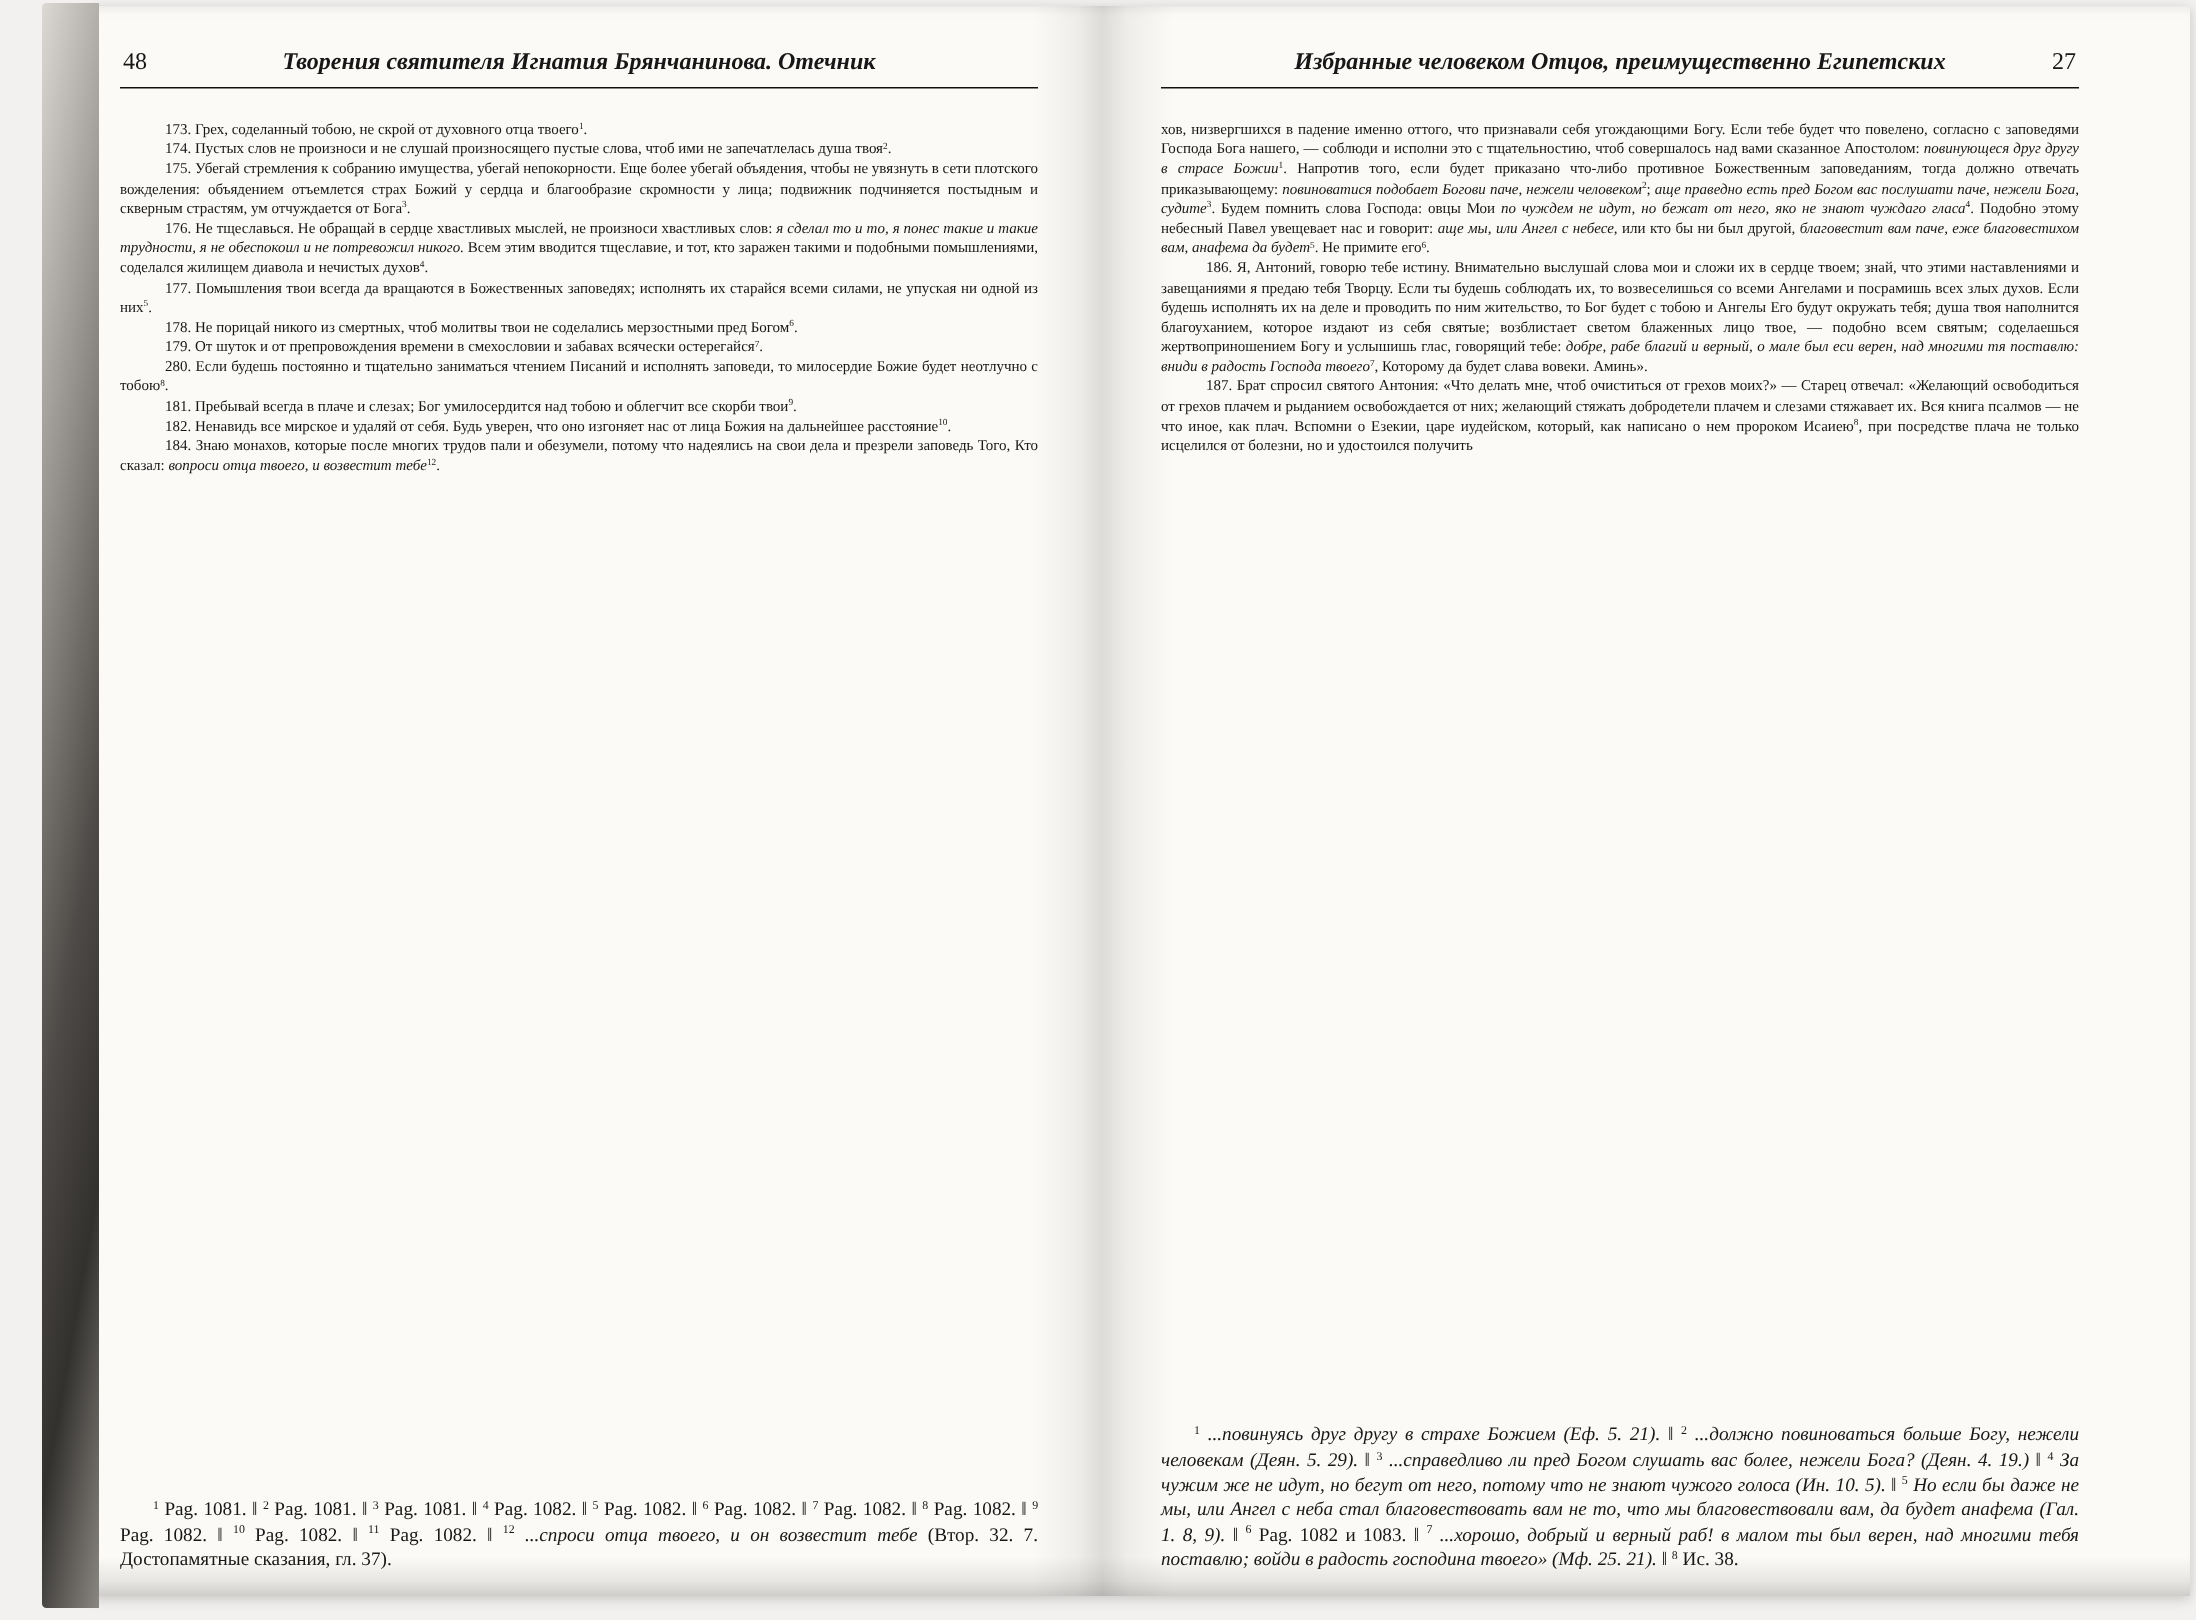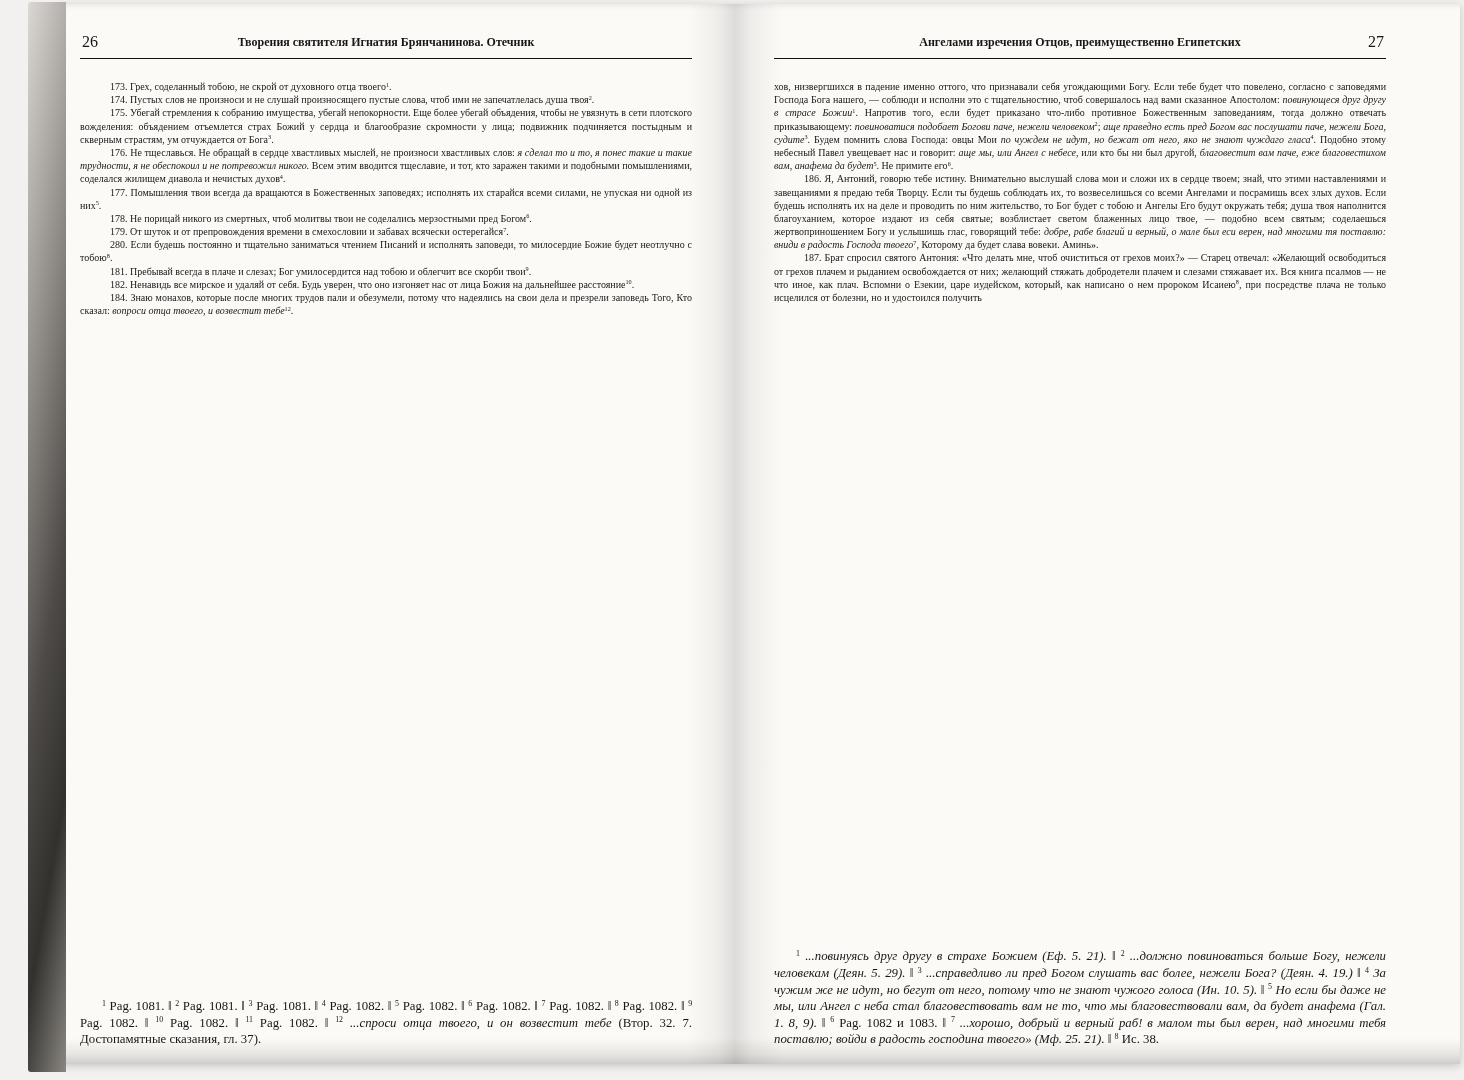--- a/index.html
+++ b/index.html
@@ -41,21 +41,21 @@
   .page-l{ left:80px; }
   .page-r{ left:774px; }
   .header{
     position:relative;
     border-bottom:1.6px solid #111;
     padding-bottom:6px;
     min-height:22px;
   }
   .header .title{
     display:block; text-align:center;
-    font-weight:bold; font-size:12px; line-height:20px;
+    font-style:italic; font-weight:bold; font-size:16px; line-height:20px;
     padding:0 30px;
   }
   .header .pgnum{
     position:absolute; top:0;
     font-style:normal; font-weight:normal; font-size:16px; line-height:20px;
   }
   .page-l .pgnum{ left:2px; }
   .page-r .pgnum{ right:2px; }
   .body{
     flex:1 1 auto; min-height:0; overflow:hidden;
@@ -81,42 +81,42 @@
 <body style="--paper: #fbfaf7; --ink: #171717;">
 
 <div class="cover-edge"></div>
 
 <div class="photo"></div>
 
 <div class="spine"></div>
 
 <section class="page page-l">
   <header class="header">
-    <span class="pgnum">26</span>
+    <span class="pgnum">48</span>
     <span class="title">Творения святителя Игнатия Брянчанинова. Отечник</span>
   </header>
   <div class="body">
       <div class="para ind"><span>173. Грех, соделанный тобою, не скрой от духовного отца твоего</span><sup>1</sup><span>.</span></div>
       <div class="para ind"><span>174. Пустых слов не произноси и не слушай произносящего пустые слова, чтоб ими не запечатлелась душа твоя</span><sup>2</sup><span>.</span></div>
       <div class="para ind"><span>175. Убегай стремления к собранию имущества, убегай непокорности. Еще более убегай объядения, чтобы не увязнуть в сети плотского вожделения: объядением отъемлется страх Божий у сердца и благообразие скромности у лица; подвижник подчиняется постыдным и скверным страстям, ум отчуждается от Бога</span><sup>3</sup><span>.</span></div>
       <div class="para ind"><span>176. Не тщеславься. Не обращай в сердце хвастливых мыслей, не произноси хвастливых слов: </span><span class="it">я сделал то и то, я понес такие и такие трудности, я не обеспокоил и не потревожил никого.</span><span> Всем этим вводится тщеславие, и тот, кто заражен такими и подобными помышлениями, соделался жилищем диавола и нечистых духов</span><sup>4</sup><span>.</span></div>
       <div class="para ind"><span>177. Помышления твои всегда да вращаются в Божественных заповедях; исполнять их старайся всеми силами, не упуская ни одной из них</span><sup>5</sup><span>.</span></div>
       <div class="para ind"><span>178. Не порицай никого из смертных, чтоб молитвы твои не соделались мерзостными пред Богом</span><sup>6</sup><span>.</span></div>
       <div class="para ind"><span>179. От шуток и от препровождения времени в смехословии и забавах всячески остерегайся</span><sup>7</sup><span>.</span></div>
       <div class="para ind"><span>280. Если будешь постоянно и тщательно заниматься чтением Писаний и исполнять заповеди, то милосердие Божие будет неотлучно с тобою</span><sup>8</sup><span>.</span></div>
       <div class="para ind"><span>181. Пребывай всегда в плаче и слезах; Бог умилосердится над тобою и облегчит все скорби твои</span><sup>9</sup><span>.</span></div>
       <div class="para ind"><span>182. Ненавидь все мирское и удаляй от себя. Будь уверен, что оно изгоняет нас от лица Божия на дальнейшее расстояние</span><sup>10</sup><span>.</span></div>
       <div class="para ind"><span>184. Знаю монахов, которые после многих трудов пали и обезумели, потому что надеялись на свои дела и презрели заповедь Того, Кто сказал: </span><span class="it">вопроси отца твоего, и возвестит тебе</span><sup>12</sup><span>.</span></div>
     </div>
   <div class="footnotes"><sup>1</sup><span> Pag. 1081. ‖ </span><sup>2</sup><span> Pag. 1081. ‖ </span><sup>3</sup><span> Pag. 1081. ‖ </span><sup>4</sup><span> Pag. 1082. ‖ </span><sup>5</sup><span> Pag. 1082. ‖ </span><sup>6</sup><span> Pag. 1082. ‖ </span><sup>7</sup><span> Pag. 1082. ‖ </span><sup>8</sup><span> Pag. 1082. ‖ </span><sup>9</sup><span> Pag. 1082. ‖ </span><sup>10</sup><span> Pag. 1082. ‖ </span><sup>11</sup><span> Pag. 1082. ‖ </span><sup>12</sup><span> </span><span class="it">...спроси отца твоего, и он возвестит тебе</span><span> (Втор. 32. 7. Достопамятные сказания, гл. 37).</span></div>
 </section>
 
 <section class="page page-r">
   <header class="header">
-    <span class="title">Ангелами изречения Отцов, преимущественно Египетских</span>
+    <span class="title">Избранные человеком Отцов, преимущественно Египетских</span>
     <span class="pgnum">27</span>
   </header>
   <div class="body">
       <div class="para"><span>хов, низвергшихся в падение именно оттого, что признавали себя угождающими Богу. Если тебе будет что повелено, согласно с заповедями Господа Бога нашего, — соблюди и исполни это с тщательностию, чтоб совершалось над вами сказанное Апостолом: </span><span class="it">повинующеся друг другу в страсе Божии</span><sup>1</sup><span>. Напротив того, если будет приказано что-либо противное Божественным заповеданиям, тогда должно отвечать приказывающему: </span><span class="it">повиноватися подобает Богови паче, нежели человеком</span><sup>2</sup><span>; </span><span class="it">аще праведно есть пред Богом вас послушати паче, нежели Бога, судите</span><sup>3</sup><span>. Будем помнить слова Господа: овцы Мои </span><span class="it">по чуждем не идут, но бежат от него, яко не знают чуждаго гласа</span><sup>4</sup><span>. Подобно этому небесный Павел увещевает нас и говорит: </span><span class="it">аще мы, или Ангел с небесе,</span><span> или кто бы ни был другой, </span><span class="it">благовестит вам паче, еже благовестихом вам, анафема да будет</span><sup>5</sup><span>. Не примите его</span><sup>6</sup><span>.</span></div>
       <div class="para ind"><span>186. Я, Антоний, говорю тебе истину. Внимательно выслушай слова мои и сложи их в сердце твоем; знай, что этими наставлениями и завещаниями я предаю тебя Творцу. Если ты будешь соблюдать их, то возвеселишься со всеми Ангелами и посрамишь всех злых духов. Если будешь исполнять их на деле и проводить по ним жительство, то Бог будет с тобою и Ангелы Его будут окружать тебя; душа твоя наполнится благоуханием, которое издают из себя святые; возблистает светом блаженных лицо твое, — подобно всем святым; соделаешься жертвоприношением Богу и услышишь глас, говорящий тебе: </span><span class="it">добре, рабе благий и верный, о мале был еси верен, над многими тя поставлю: вниди в радость Господа твоего</span><sup>7</sup><span>, Которому да будет слава вовеки. Аминь».</span></div>
       <div class="para ind"><span>187. Брат спросил святого Антония: «Что делать мне, чтоб очиститься от грехов моих?» — Старец отвечал: «Желающий освободиться от грехов плачем и рыданием освобождается от них; желающий стяжать добродетели плачем и слезами стяжавает их. Вся книга псалмов — не что иное, как плач. Вспомни о Езекии, царе иудейском, который, как написано о нем пророком Исаиею</span><sup>8</sup><span>, при посредстве плача не только исцелился от болезни, но и удостоился получить</span></div>
     </div>
   <div class="footnotes"><sup>1</sup><span class="it"> ...повинуясь друг другу в страхе Божием (Еф. 5. 21). ‖ </span><sup>2</sup><span class="it"> ...должно повиноваться больше Богу, нежели человекам (Деян. 5. 29). ‖ </span><sup>3</sup><span class="it"> ...справедливо ли пред Богом слушать вас более, нежели Бога? (Деян. 4. 19.) ‖ </span><sup>4</sup><span class="it"> За чужим же не идут, но бегут от него, потому что не знают чужого голоса (Ин. 10. 5). ‖ </span><sup>5</sup><span class="it"> Но если бы даже не мы, или Ангел с неба стал благовествовать вам не то, что мы благовествовали вам, да будет анафема (Гал. 1. 8, 9). ‖ </span><sup>6</sup><span> Pag. 1082 и 1083. ‖ </span><sup>7</sup><span class="it"> ...хорошо, добрый и верный раб! в малом ты был верен, над многими тебя поставлю; войди в радость господина твоего» (Мф. 25. 21). ‖ </span><sup>8</sup><span> Ис. 38.</span></div>
 </section>
 

